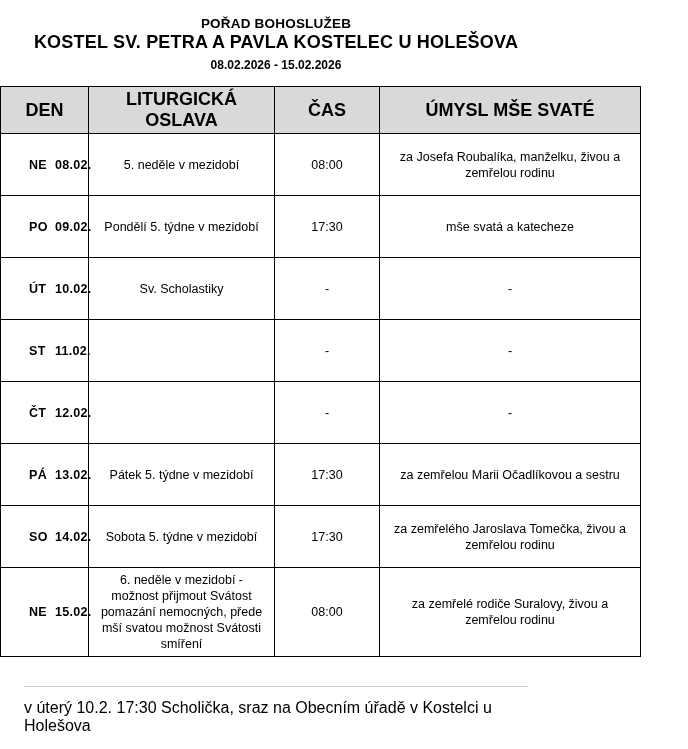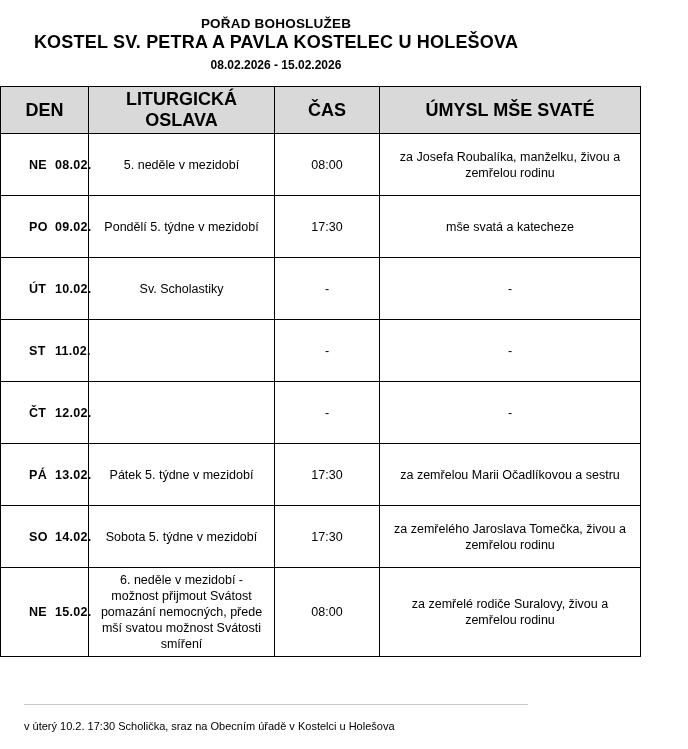--- a/index.html
+++ b/index.html
@@ -100,21 +100,21 @@
   tr.row-tall {
     height: 78px;
   }
   .footer-note {
     position: absolute;
     left: 24px;
     right: 24px;
     bottom: 14px;
     border-top: 1px solid #c9c9c9;
     padding-top: 12px;
-    font-size: 11px;
+    font-size: 16px;
     line-height: 18px;
   }
 </style>
 </head>
 <body>
 
 <div class="page">
 
   <div class="header">
     <div class="line1">POŘAD BOHOSLUŽEB</div>

